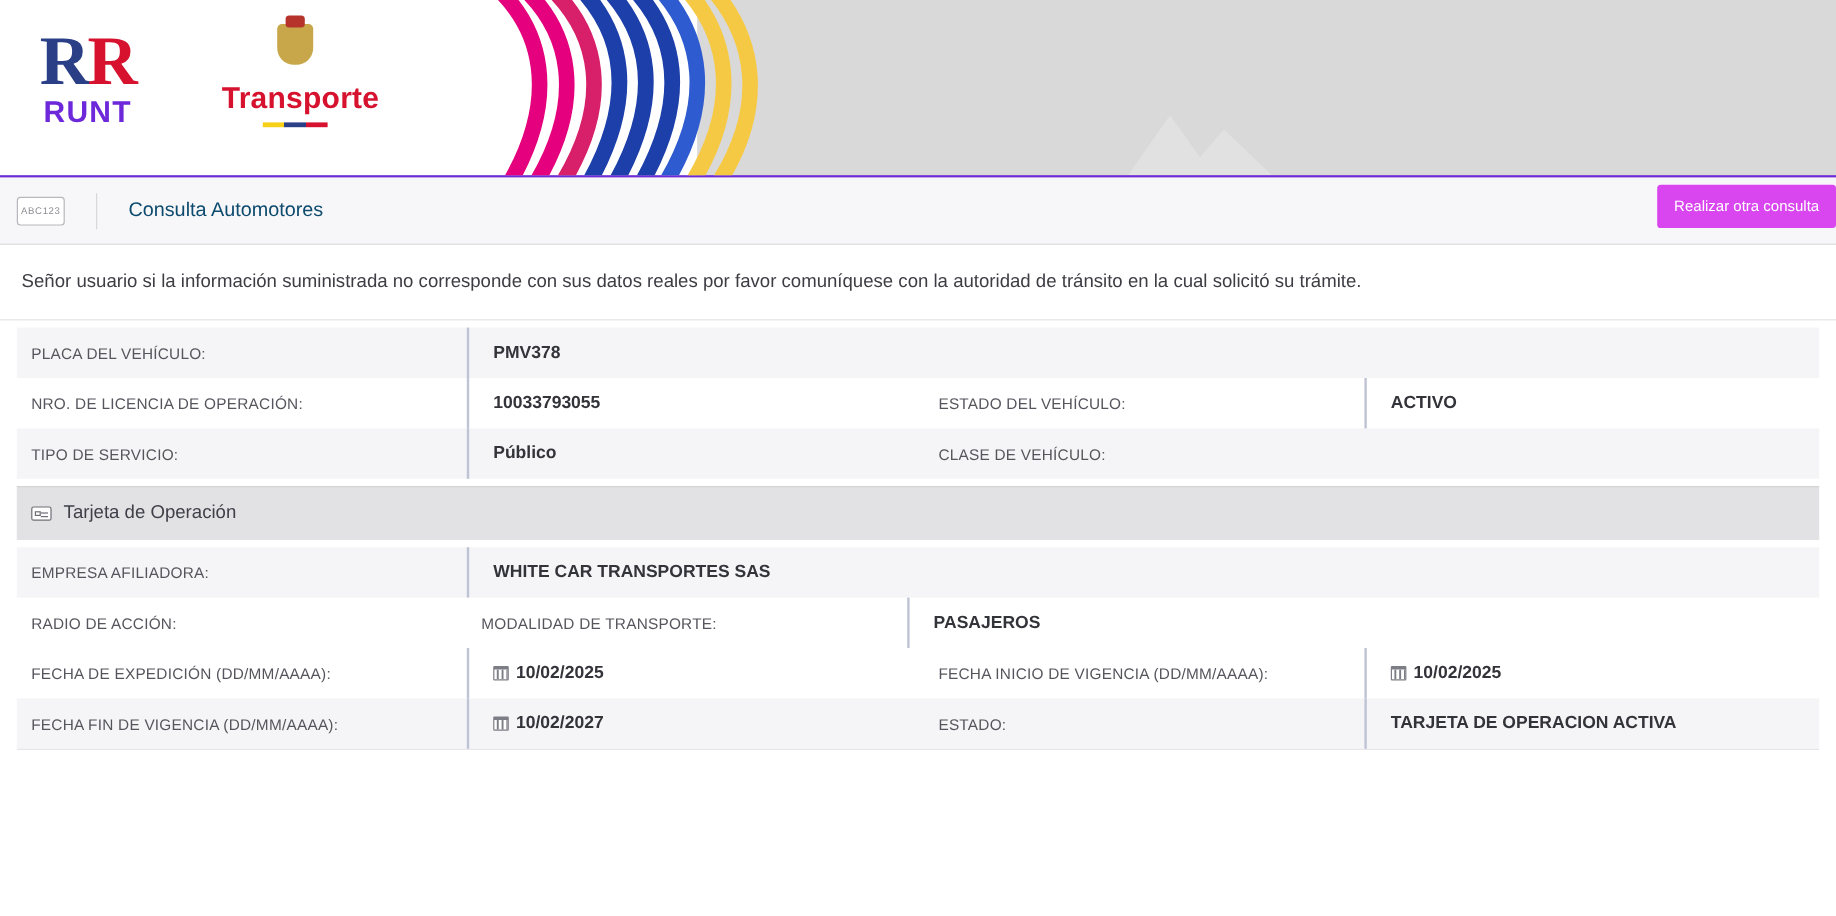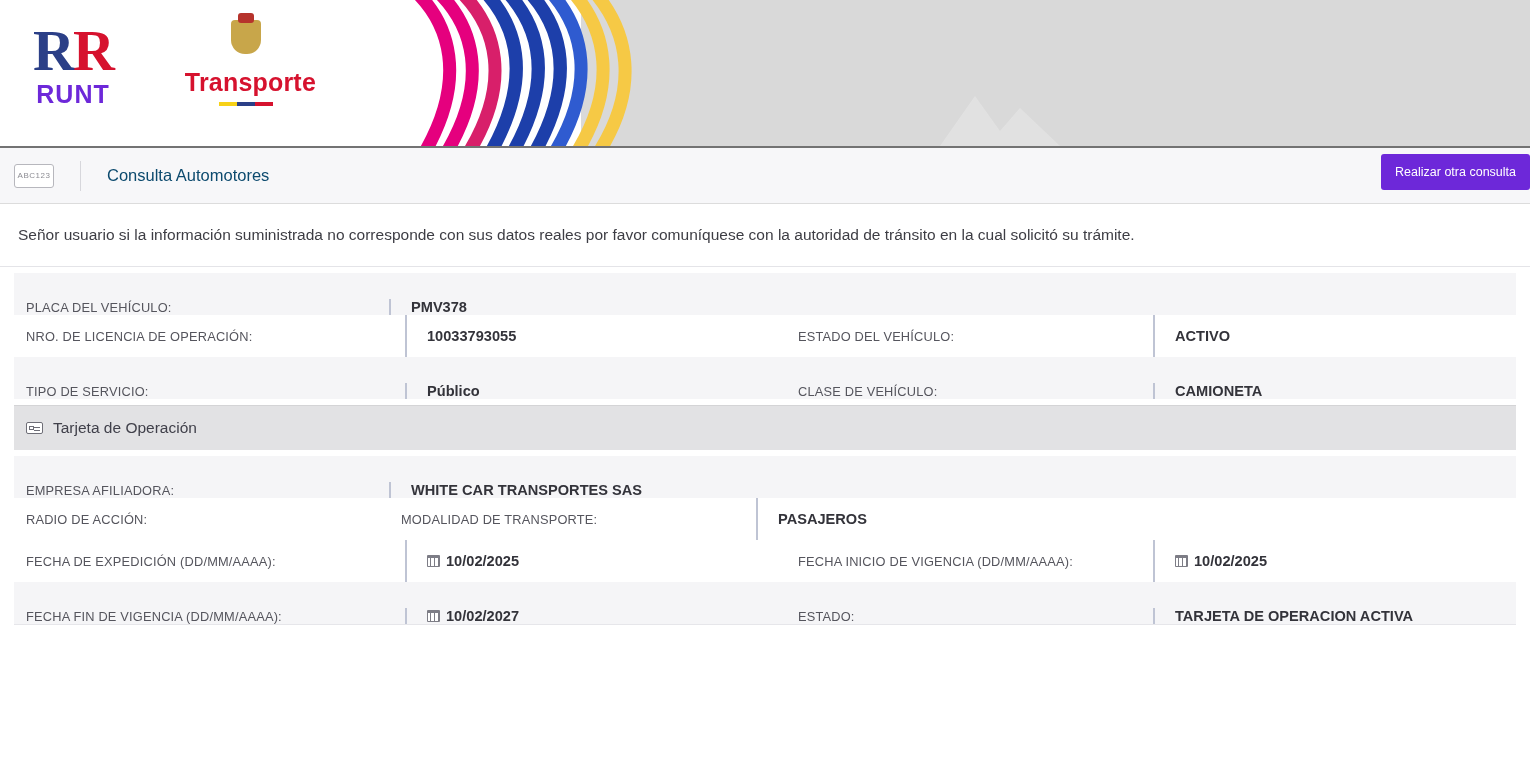--- a/index.html
+++ b/index.html
@@ -13,21 +13,21 @@
     font-family: "Liberation Sans", sans-serif;
     color: #333;
     overflow: hidden;
   }
 
   
   .header {
     position: relative;
     height: 146px;
     background: #d9d9d9;
-    border-bottom: 2px solid #737373;
+    border-bottom: 2px solid #6d28d9;
     overflow: hidden;
   }
   .header-white {
     position: absolute;
     left: 0; top: 0;
     width: 581px;
     height: 146px;
     background: #ffffff;
   }
   .runt-logo {
@@ -148,21 +148,21 @@
     margin: 0 16px 0 16px;
   }
   .toolbar-title {
     font-size: 16.5px;
     color: #0c4a6e;
   }
   .btn-consulta {
     position: absolute;
     right: 0px;
     top: 6px;
-    background: #6d28d9;
+    background: #d946ef;
     color: #fff;
     border: none;
     border-radius: 3px;
     font-size: 12.5px;
     font-family: "Liberation Sans", sans-serif;
     padding: 11px 14px;
     cursor: pointer;
     white-space: nowrap;
   }
 
@@ -177,21 +177,21 @@
   
   .block {
     padding: 0 14px;
     box-sizing: border-box;
   }
   .row {
     display: flex;
     align-items: stretch;
     min-height: 42px;
   }
-  .row.alt { background: #f5f5f7; align-items: flex-end; }
+  .row.alt { background: #f5f5f7; }
   .cell-label {
     font-size: 12.8px;
     color: #55555d;
     letter-spacing: .2px;
     display: flex;
     align-items: center;
     padding-left: 12px;
     box-sizing: border-box;
   }
   .cell-value {
@@ -199,21 +199,21 @@
     font-weight: bold;
     color: #33333a;
     display: flex;
     align-items: center;
     gap: 6px;
     border-left: 2px solid #bfc4d4;
     padding-left: 20px;
     box-sizing: border-box;
   }
   .w-label-1 { width: 375px; }
-  .w-value-1 { width: 381px; margin-left: 16px; }
+  .w-value-1 { width: 381px; }
   .w-label-2 { width: 367px; }
   .w-value-2 { flex: 1; }
   .w-value-full { flex: 1; }
 
   .cal-icon {
     display: inline-block;
     width: 13px;
     height: 12px;
     border: 1px solid #7d7d86;
     border-top: 3px solid #7d7d86;
@@ -348,23 +348,20 @@
       <span>ACTIVO</span>
     </div>
   </div>
 
   <div class="row alt">
     <div class="cell-label w-label-1">TIPO DE SERVICIO:</div>
     <div class="cell-value w-value-1">
       <span>Público</span>
     </div>
     <div class="cell-label w-label-2">CLASE DE VEHÍCULO:</div>
-    <div class="cell-value w-value-2">
-      <span>CAMIONETA</span>
-    </div>
   </div>
 
 </div>
 
 <div class="section-head">
   <span class="card-icon"></span>
   <span class="section-title">Tarjeta de Operación</span>
 </div>
 
 <div class="spacer-6"></div>

